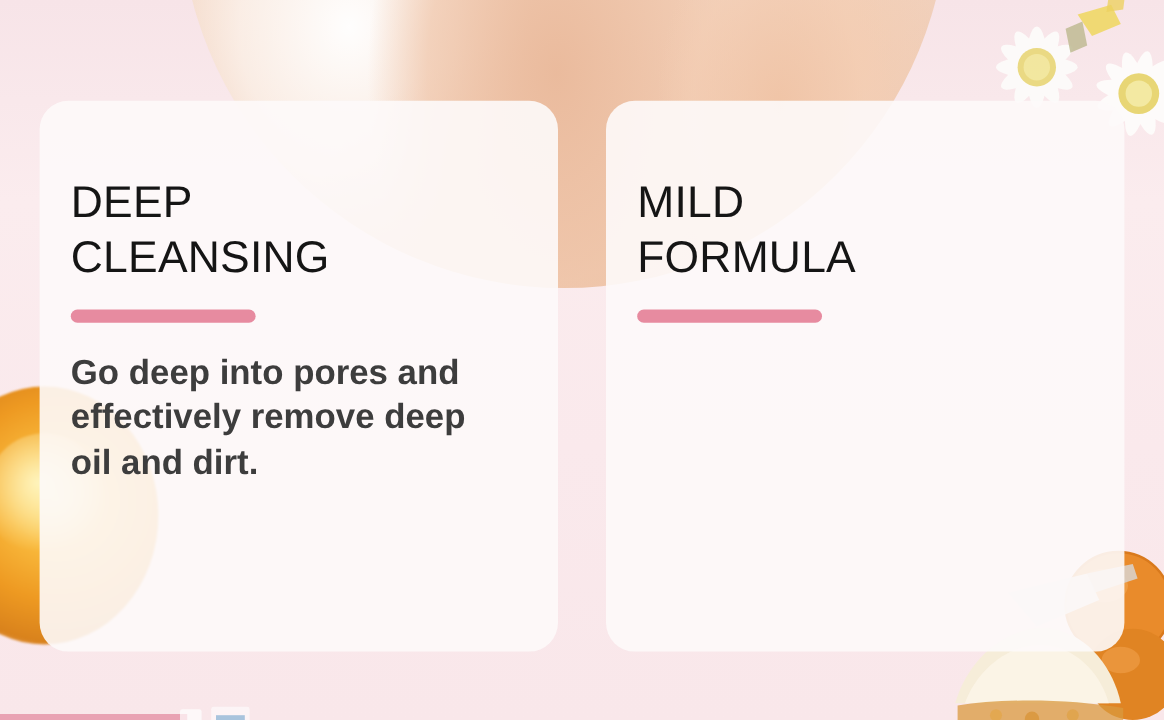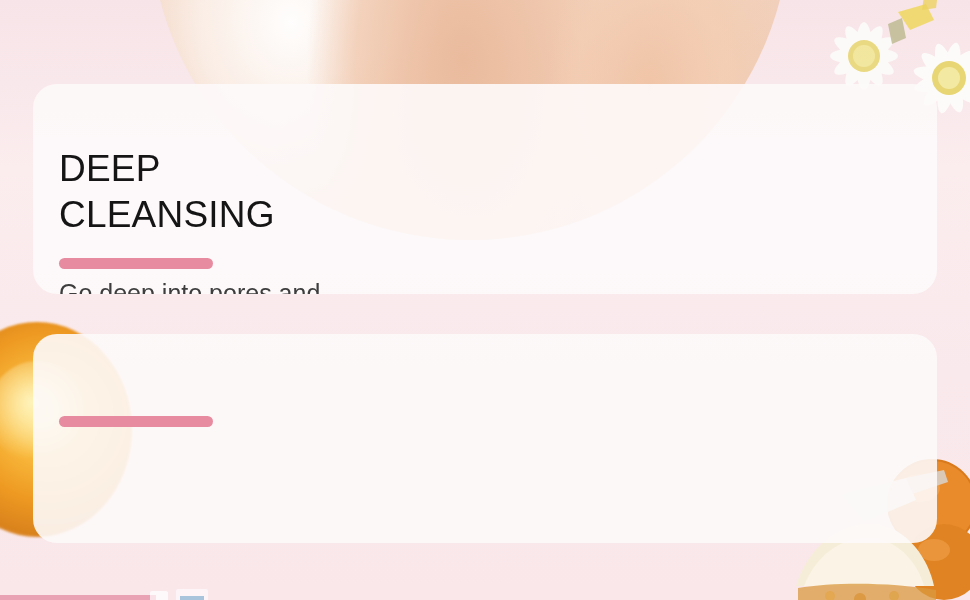--- a/index.html
+++ b/index.html
@@ -74,21 +74,20 @@
   .oranges svg { width:100%; height:100%; display:block; }
 
   
 
   .cards {
     position:absolute;
     left:33px; top:84px;
     width:904px; height:459px;
     display:flex;
     gap:40px;
-    flex-direction:column;
   }
 
   .card {
     position:relative;
     flex:1 1 0;
     border-radius:24px;
     background:rgba(253,249,250,0.90);
     padding:62px 0 0 26px;
     overflow:hidden;
   }
@@ -103,24 +102,24 @@
   }
 
   .card-rule {
     margin-top:20px;
     width:154px; height:11px;
     border-radius:6px;
     background:#e78ba0;
   }
 
   .card-desc {
-    margin-top:8px;
-    font-size:25px;
+    margin-top:24px;
+    font-size:29px;
     line-height:1.29;
-    font-weight:400;
+    font-weight:700;
     color:#3d3d3d;
     white-space:pre-line;
   }
 
   
   .bottom-strip {
     position:absolute;
     left:0; bottom:0;
     width:156px; height:5px;
     background:#e9a2b3;
@@ -219,20 +218,22 @@
     <div class="card">
       <div class="card-title">DEEP
 CLEANSING</div>
       <div class="card-rule"></div>
       <div class="card-desc">Go deep into pores and
 effectively remove deep
 oil and dirt.</div>
     </div>
 
     <div class="card">
+      <div class="card-title">MILD
+FORMULA</div>
       <div class="card-rule"></div>
     </div>
 
   </div>
 
   <div class="bottom-strip"></div>
   <div class="bottom-ghost-a"></div>
   <div class="bottom-ghost-b"></div>
   <div class="bottom-ghost-c"></div>
 

